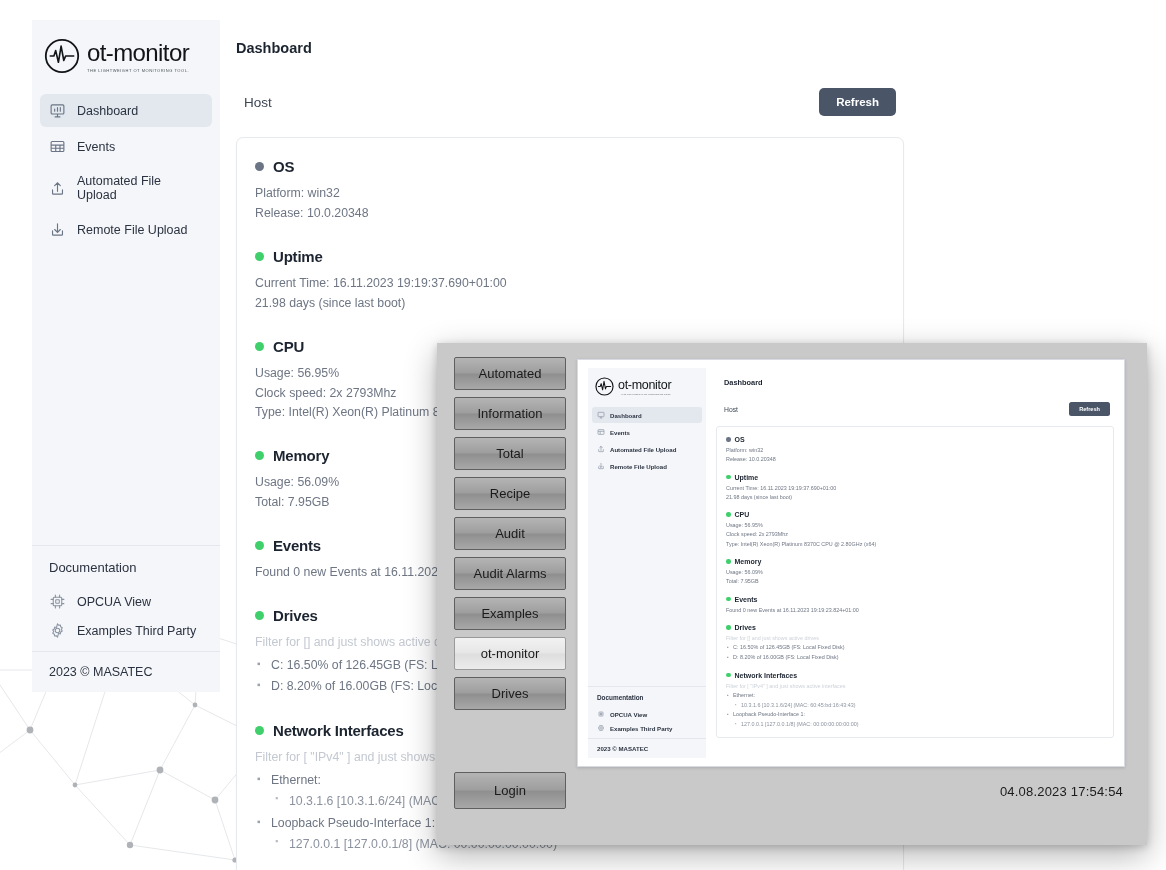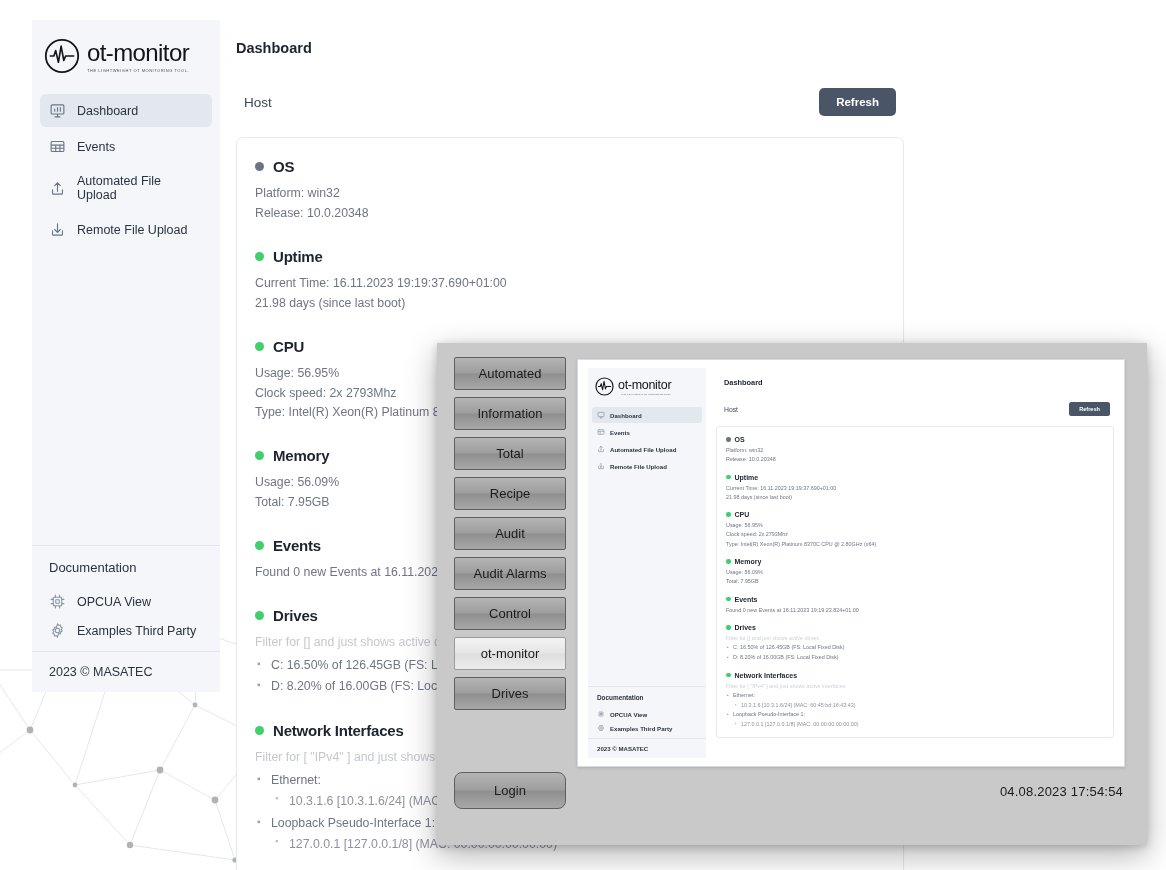--- a/index.html
+++ b/index.html
@@ -86,21 +86,21 @@
     font-family:"Liberation Sans", sans-serif; font-size:13px; color:#1b1b1b;
     cursor:pointer; text-align:center; line-height:31px;
   }
   .hmi-btn.active {
     background:linear-gradient(180deg,#f2f2f2 0%,#e6e6e6 48%,#dedede 52%,#ececec 100%);
     border:1px solid #9a9a9a; color:#1b1b1b;
   }
   .hmi-login {
     position:absolute; left:17px; bottom:36px; width:112px; height:37px;
     background:linear-gradient(180deg,#b4b4b4 0%,#9e9e9e 48%,#8f8f8f 52%,#a8a8a8 100%);
-    border:1px solid #5f5f5f; border-radius:8px;
+    border:1px solid #5f5f5f; border-radius:2px;
     font-size:13px; color:#1b1b1b; cursor:pointer; line-height:35px; text-align:center;
   }
   .hmi-clock { position:absolute; right:24px; bottom:46px; font-size:13px; color:#1b1b1b; letter-spacing:.2px; }
 
   
   .mini {
     position:absolute; left:140px; top:16px; width:548px; height:408px;
     background:#fff; border:1px solid #d8dce2; overflow:hidden;
     box-shadow:0 1px 3px rgba(0,0,0,.15);
   }
@@ -339,21 +339,21 @@
 
   <div class="hmi">
 
     <div class="hmi-btns">
       <button class="hmi-btn">Automated</button>
       <button class="hmi-btn">Information</button>
       <button class="hmi-btn">Total</button>
       <button class="hmi-btn">Recipe</button>
       <button class="hmi-btn">Audit</button>
       <button class="hmi-btn">Audit Alarms</button>
-      <button class="hmi-btn">Control</button>
+      <button class="hmi-btn">Examples</button>
       <button class="hmi-btn active">ot-monitor</button>
       <button class="hmi-btn">Drives</button>
     </div>
 
     <button class="hmi-login">Login</button>
     <div class="hmi-clock">04.08.2023 17:54:54</div>
 
     <div class="mini">
 
       <div class="mini-side">

